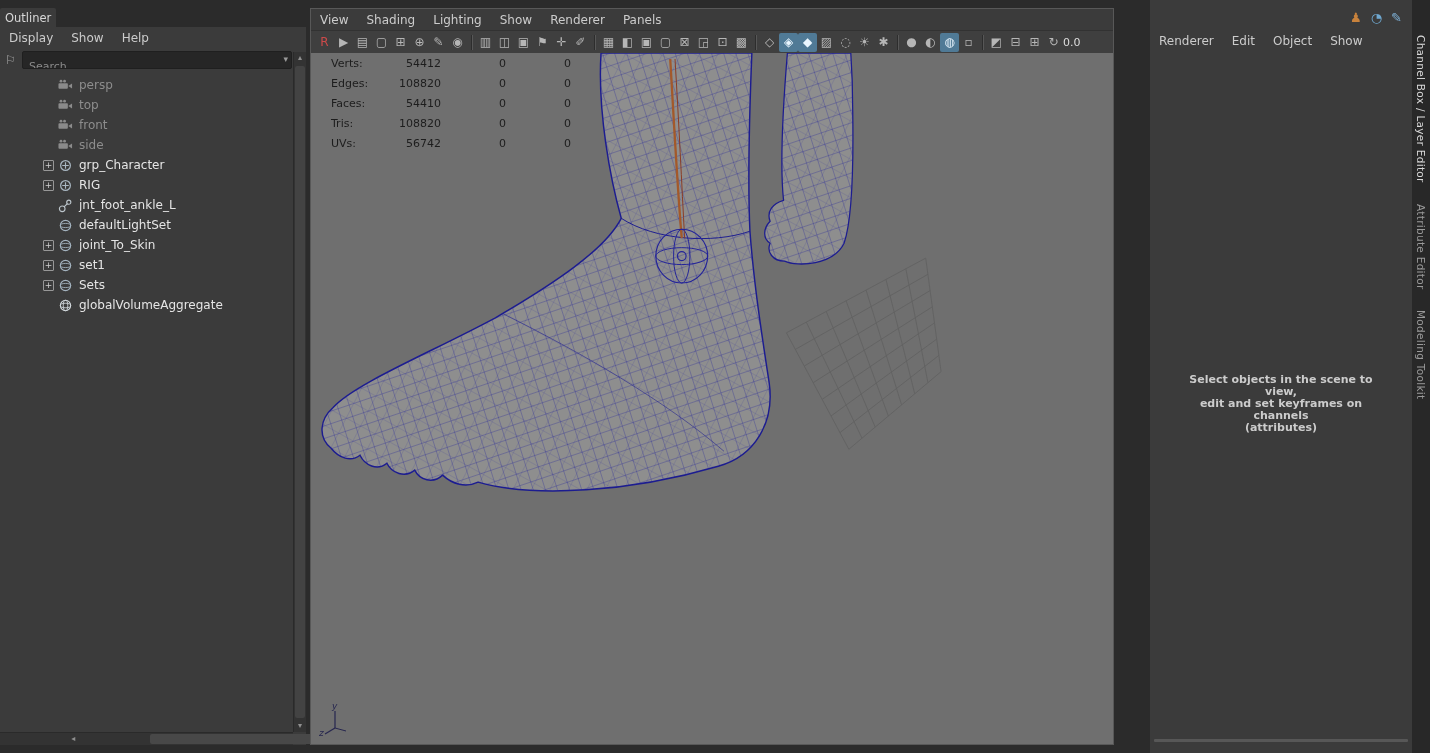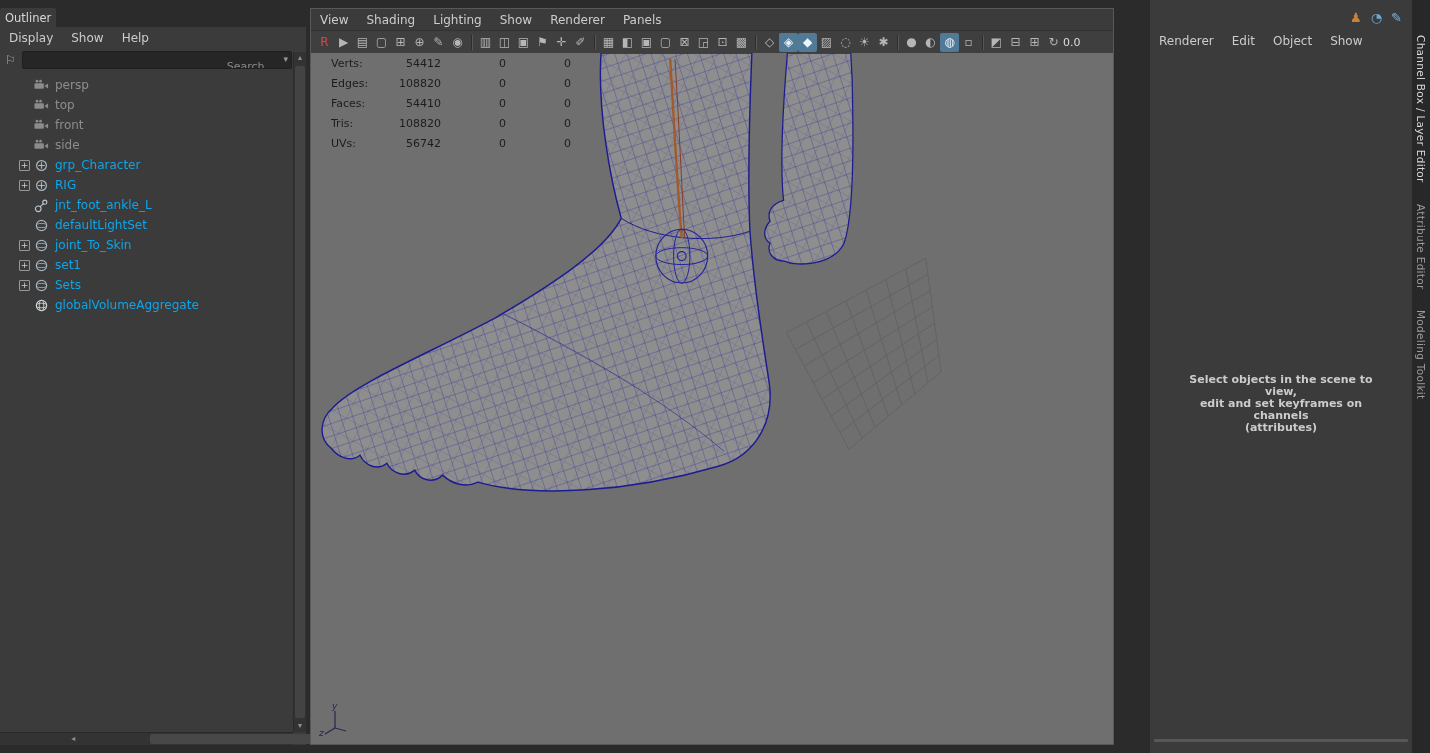--- a/index.html
+++ b/index.html
@@ -13,30 +13,30 @@
 
   
   .outliner-panel{left:0;top:8px;width:306px;height:737px;}
   .tab-row{height:19px;background:var(--chrome-dark,#2b2b2b);display:flex;align-items:flex-end;}
   .panel-tab{background:var(--panel-bg,#3b3b3b);color:#d8d8d8;font-size:11.5px;padding:3px 5px 2px;border-radius:2px 2px 0 0;}
   .menubar{display:flex;align-items:center;height:21px;background:var(--panel-bg,#3b3b3b);}
   .menu-item{padding:0 9px;font-size:12px;color:var(--menu-text,#ccc);white-space:nowrap;cursor:default;}
   .search-row{display:flex;align-items:center;height:24px;padding:0 14px 0 3px;gap:4px;}
   .filter-icon{color:#a8a8a8;font-size:12px;width:15px;text-align:center;}
   .search-wrap{flex:1;position:relative;height:18px;}
-  .search-input{width:100%;height:18px;box-sizing:border-box;background:var(--search-bg,#262626);border:1px solid #1f1f1f;border-radius:2px;color:#bdbdbd;font-size:11px;padding:12px 16px 0 6px;font-family:inherit;outline:none;text-align:right;}
+  .search-input{width:100%;height:18px;box-sizing:border-box;background:var(--search-bg,#262626);border:1px solid #1f1f1f;border-radius:2px;color:#bdbdbd;font-size:11px;padding:12px 16px 0 6px;font-family:inherit;outline:none;}
   .search-input::placeholder{color:#8a8a8a;}
   .search-arrow{position:absolute;right:4px;top:3px;font-size:9px;color:#9a9a9a;}
   .tree{padding-top:3px;}
-  .tree-row{height:20px;display:flex;align-items:center;}
+  .tree-row{height:20px;display:flex;align-items:center;padding-left:24px;}
   .expander{width:9px;height:9px;flex:0 0 9px;border:1px solid #979797;border-radius:1px;margin-left:19px;margin-right:4px;font-size:9px;line-height:8px;text-align:center;color:#cfcfcf;background:#3b3b3b;}
   .expander-spacer{width:11px;flex:0 0 11px;margin-left:19px;margin-right:4px;}
   .ti{width:15px;height:15px;flex:0 0 15px;}
   .ti-camera{color:#949494}.ti-transform{color:#a9b7c2}.ti-joint{color:#bcc5cb}.ti-set{color:#a4b3bf}.ti-volume{color:#d4dbdf}
-  .tlabel{margin-left:6px;font-size:12px;color:#0ea5e9;white-space:nowrap;}
+  .tlabel{margin-left:6px;font-size:12px;color:#e5e5e5;white-space:nowrap;}
   .tree-row.dim .tlabel{color:var(--dim-text,#8d8d8d);}
   .tree-row.dim .ti{color:#8b8b8b;}
   .vscroll{position:absolute;top:44px;right:0;bottom:13px;width:13px;background:#333;border-left:1px solid #2a2a2a;display:flex;flex-direction:column;align-items:center;box-sizing:border-box;}
   .sb-arrow{color:#8f8f8f;font-size:8px;height:12px;line-height:12px;width:100%;text-align:center;}
   .sb-track-v{flex:1;width:100%;position:relative;}
   .sb-thumb-v{position:absolute;left:1px;right:1px;top:2px;bottom:2px;background:#434343;border-radius:2px;}
   .hscroll{position:absolute;left:0;bottom:0;right:13px;height:13px;background:#333;border-top:1px solid #2a2a2a;display:flex;align-items:center;box-sizing:border-box;}
   .sb-track-h{flex:1;height:100%;position:relative;}
   .sb-thumb-h{position:absolute;top:1px;bottom:1px;left:3px;width:238px;background:#484848;border-radius:2px;}
 

